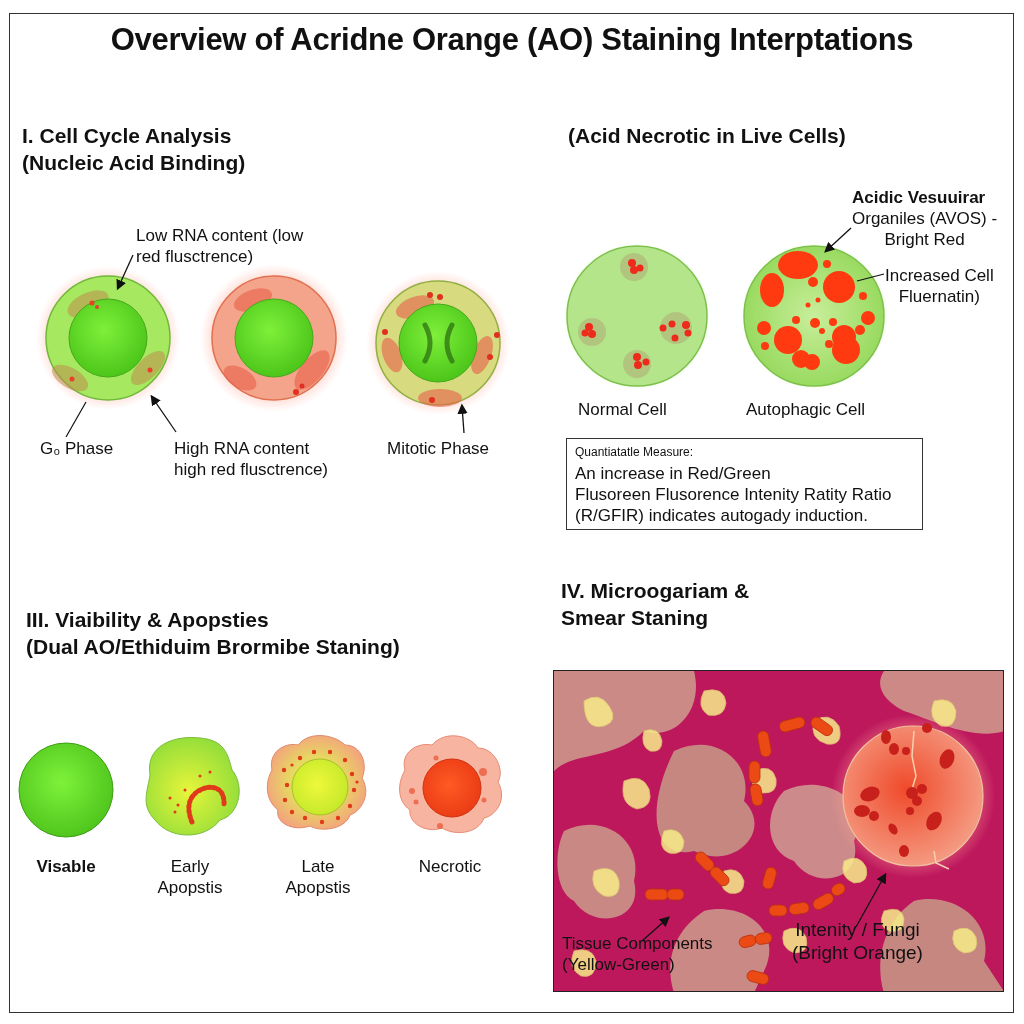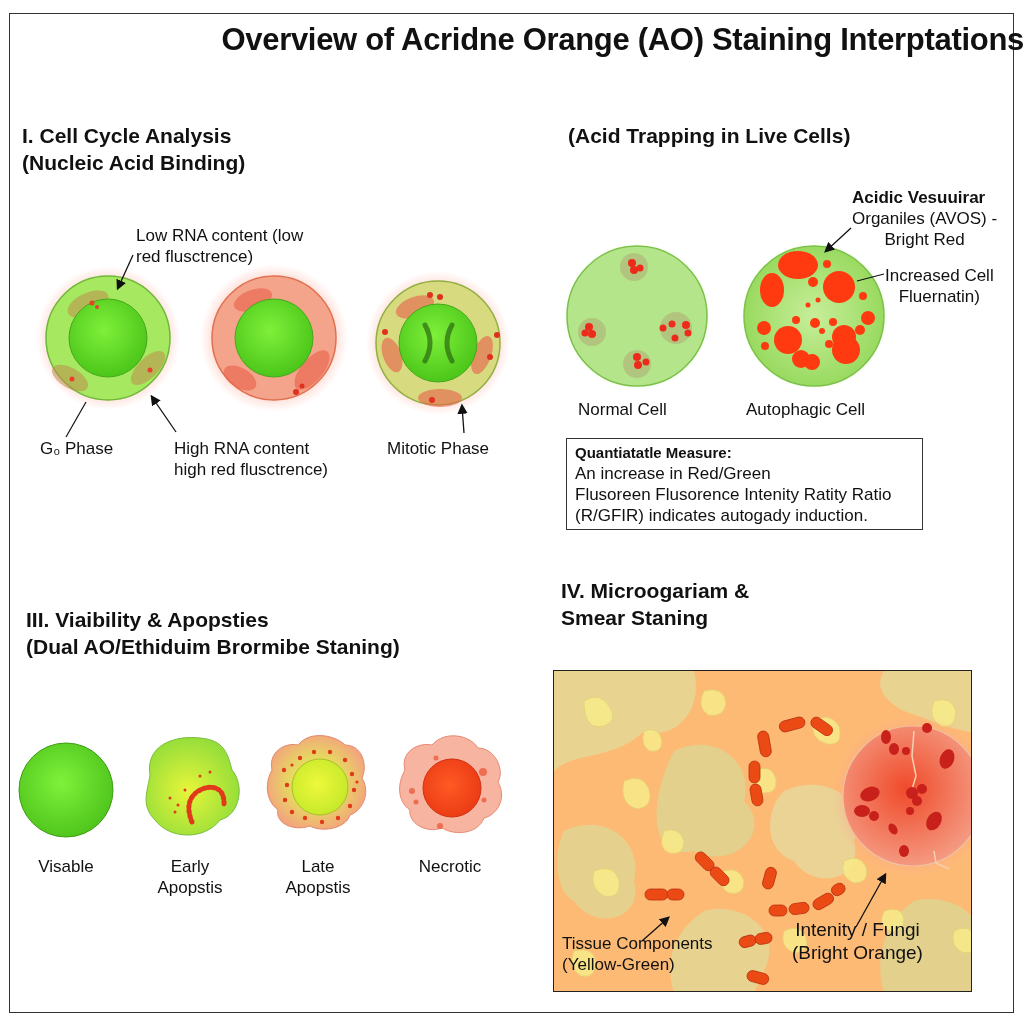--- a/index.html
+++ b/index.html
@@ -1,25 +1,25 @@
 <!DOCTYPE html>
 <html><head>
 <meta charset="utf-8">
 <style>
   html,body{margin:0;padding:0;background:#ffffff;}
   body{width:1024px;height:1024px;position:relative;overflow:hidden;font-family:"Liberation Sans","DejaVu Sans",sans-serif;color:#111;}
   .frame{position:absolute;left:9px;top:13px;width:1005px;height:1000px;border:1.5px solid #333;box-sizing:border-box;background:#fff;}
-  .title{position:absolute;left:0;width:1024px;top:22px;text-align:right;font-size:31px;font-weight:bold;letter-spacing:-0.3px;}
+  .title{position:absolute;left:0;width:1024px;top:22px;text-align:center;font-size:31px;font-weight:bold;letter-spacing:-0.3px;}
   .sec-title{position:absolute;font-size:21px;font-weight:bold;line-height:27px;white-space:nowrap;}
   .lbl{position:absolute;font-size:17px;line-height:21px;white-space:nowrap;}
   .lbl.c{text-align:center;}
   svg{position:absolute;left:0;top:0;}
   .qbox{position:absolute;left:566px;top:438px;width:357px;height:92px;border:1.5px solid #333;box-sizing:border-box;padding:3px 8px;font-size:17px;line-height:21px;background:#fff;}
-  .qbox .qh{font-weight:bold;font-size:15px;}
-  .smear{position:absolute;left:553px;top:670px;width:419px;height:322px;border:1.5px solid #222;box-sizing:border-box;overflow:hidden;background:#fdba74;}
+  .qbox .qh{font-weight:normal;font-size:12px;}
+  .smear{position:absolute;left:553px;top:670px;width:451px;height:322px;border:1.5px solid #222;box-sizing:border-box;overflow:hidden;background:#be185d;}
 </style>
 </head>
 <body>
 
 <div class="frame"></div>
 
 <div class="title">Overview of Acridne Orange (AO) Staining Interptations</div>
 
 <svg width="1024" height="1024" viewBox="0 0 1024 1024">
   <defs>
@@ -224,21 +224,21 @@
   <div>red flusctrence)</div>
 </div>
 <div class="lbl" style="left:40px;top:438px;">G₀ Phase</div>
 <div class="lbl" style="left:174px;top:438px;">
   <div>High RNA content</div>
   <div>high red flusctrence)</div>
 </div>
 <div class="lbl" style="left:387px;top:438px;">Mitotic Phase</div>
 
 <div class="sec-title" style="left:568px;top:122px;">
-  <div>(Acid Trapping in Live Cells)</div>
+  <div>(Acid Necrotic in Live Cells)</div>
 </div>
 <div class="lbl" style="left:852px;top:187px;text-align:right;">
   <div style="text-align:left;font-weight:bold;">Acidic Vesuuirar</div>
   <div>Organiles (AVOS) -</div>
   <div style="text-align:center;">Bright Red</div>
 </div>
 <div class="lbl c" style="left:885px;top:265px;">
   <div>Increased Cell</div>
   <div>Fluernatin)</div>
 </div>
@@ -249,21 +249,21 @@
   <div class="qh">Quantiatatle Measure:</div>
   <div>An increase in Red/Green</div>
   <div>Flusoreen Flusorence Intenity Ratity Ratio</div>
   <div>(R/GFIR) indicates autogady induction.</div>
 </div>
 
 <div class="sec-title" style="left:26px;top:606px;">
   <div>III. Viaibility &amp; Apopsties</div>
   <div>(Dual AO/Ethiduim Brormibe Staning)</div>
 </div>
-<div class="lbl c" style="left:16px;top:856px;width:100px;">
+<div class="lbl c" style="left:16px;top:856px;width:100px;font-weight:bold;">
   <div>Visable</div>
 </div>
 <div class="lbl c" style="left:140px;top:856px;width:100px;">
   <div>Early</div>
   <div>Apopstis</div>
 </div>
 <div class="lbl c" style="left:268px;top:856px;width:100px;">
   <div>Late</div>
   <div>Apopstis</div>
 </div>

